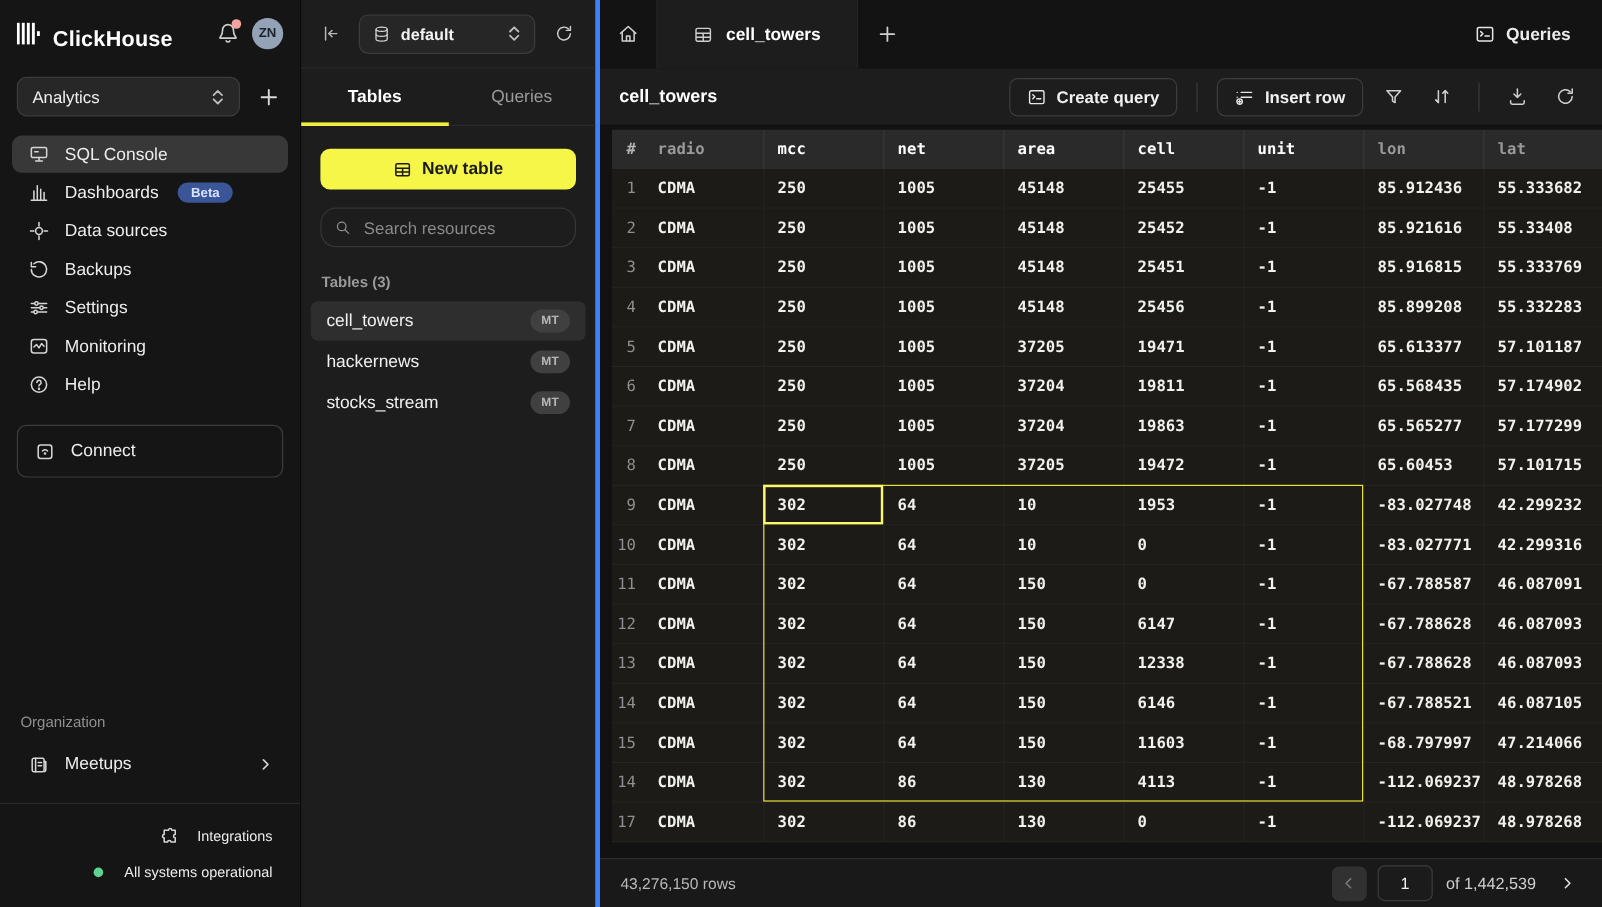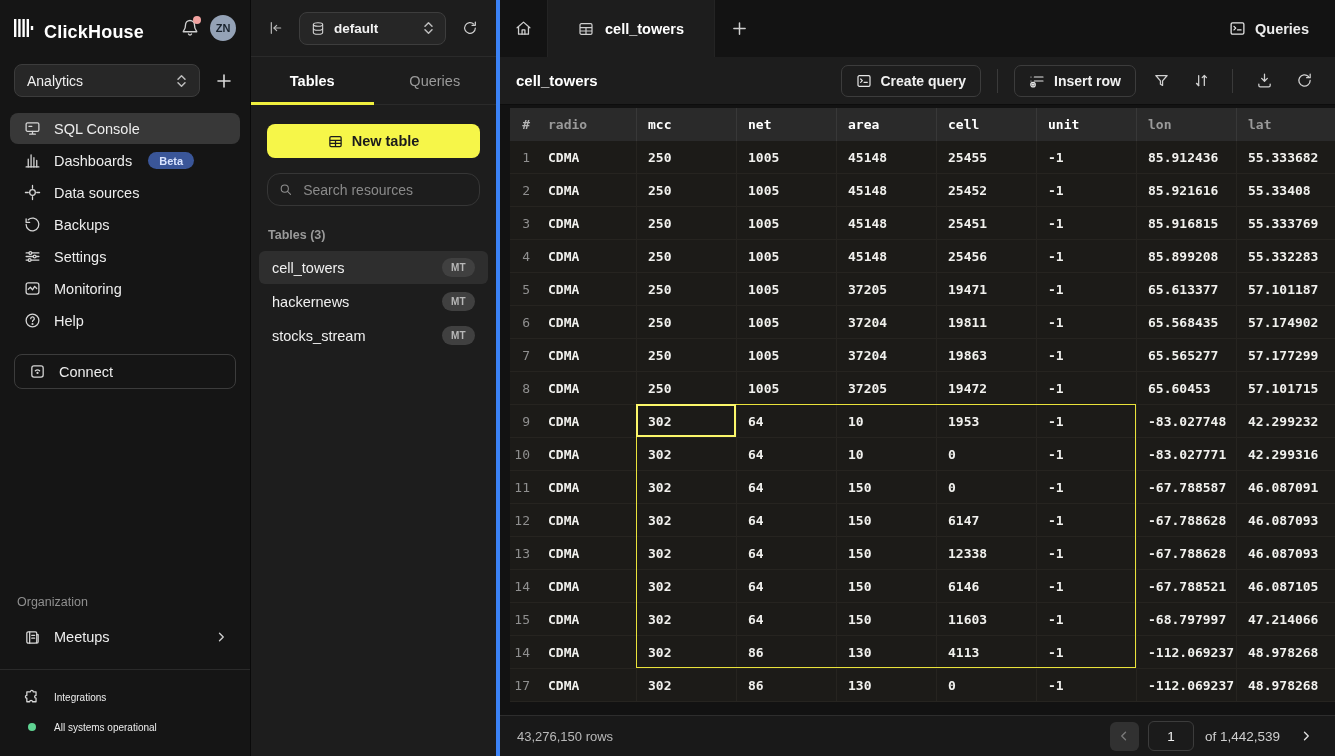--- a/index.html
+++ b/index.html
@@ -20,27 +20,27 @@
   .bell-dot { position:absolute; top:-1px; right:0; width:8px; height:8px; border-radius:50%; background:#f2a3a0; }
   .avatar { width:26px; height:26px; border-radius:50%; background:#94a2b6; color:#19232e; font-size:11px; font-weight:700; display:flex; align-items:center; justify-content:center; }
   .ws-row { display:flex; align-items:center; gap:12px; padding:8px 14px 16px; flex:none; }
   .ws-select { flex:1; height:33px; background:#272727; border:1px solid #3c3c3c; border-radius:8px; display:flex; align-items:center; padding:0 12px; font-size:14px; color:#f0f0f0; }
   .ws-select .spacer { flex:1; }
   .nav { padding:0 10px; display:flex; flex-direction:column; gap:1px; flex:none; }
   .nav-item { height:31px; border-radius:8px; display:flex; align-items:center; gap:13px; padding:0 13px; font-size:14.5px; color:#ededed; cursor:pointer; }
   .nav-item.active { background:#383838; }
   .nav-icon { width:18px; display:flex; align-items:center; justify-content:center; color:#d6d6d6; flex:none; }
   .beta-badge { background:#3a5699; color:#d8e3ff; font-size:11px; font-weight:600; padding:2.5px 11px; border-radius:11px; margin-left:3px; }
-  .connect-btn { margin:18px 14px 0; height:35px; border:1px solid #3c3c3c; border-radius:8px; display:flex; align-items:center; gap:13px; padding:0 13px; font-size:14.5px; color:#ededed; cursor:pointer; flex:none; }
+  .connect-btn { margin:18px 14px 0; height:44px; border:1px solid #3c3c3c; border-radius:8px; display:flex; align-items:center; gap:13px; padding:0 13px; font-size:14.5px; color:#ededed; cursor:pointer; flex:none; }
   .sb-grow { flex:1; }
   .org-label { padding:0 17px 12px; color:#8f8f8f; font-size:12.5px; flex:none; }
   .meetups-item { height:32px; margin:0 10px; border-radius:8px; display:flex; align-items:center; gap:13px; padding:0 13px; font-size:14.5px; color:#ededed; cursor:pointer; flex:none; }
   .meetups-item .spacer { flex:1; }
   .sb-divider { border-top:1px solid #2a2a2a; margin:16px 0 12px; flex:none; }
-  .sb-foot-item { height:30px; margin:0 10px; display:flex; align-items:center; gap:13px; padding:0 13px; font-size:10px; color:#ededed; cursor:pointer; flex:none; }
+  .sb-foot-item { height:30px; margin:0 10px; display:flex; align-items:center; gap:13px; padding:0 13px; font-size:12px; color:#ededed; cursor:pointer; flex:none;justify-content:flex-end; }
   .sb-foot-pad { height:14px; flex:none; }
   .status-dot { width:8px; height:8px; border-radius:50%; background:#5fd392; margin:0 5px; flex:none; }
 
   
   .explorer { width:250px; background:#1d1d1d; border-left:1px solid #0a0a0a; border-right:4px solid #3b82f6; display:flex; flex-direction:column; flex:none; }
   .exp-top { height:57px; border-bottom:1px solid #2a2a2a; display:flex; align-items:center; padding:0 14px; gap:12px; flex:none; }
   .collapse-btn { width:22px; display:flex; justify-content:center; color:#b9b9b9; cursor:pointer; }
   .db-select { flex:1; height:33px; background:#262626; border:1px solid #3d3d3d; border-radius:8px; display:flex; align-items:center; gap:9px; padding:0 11px; font-size:13.5px; font-weight:600; color:#f2f2f2; cursor:pointer; }
   .db-select .spacer { flex:1; }
   .icon-btn { width:24px; height:24px; display:flex; align-items:center; justify-content:center; color:#cfcfcf; cursor:pointer; }

